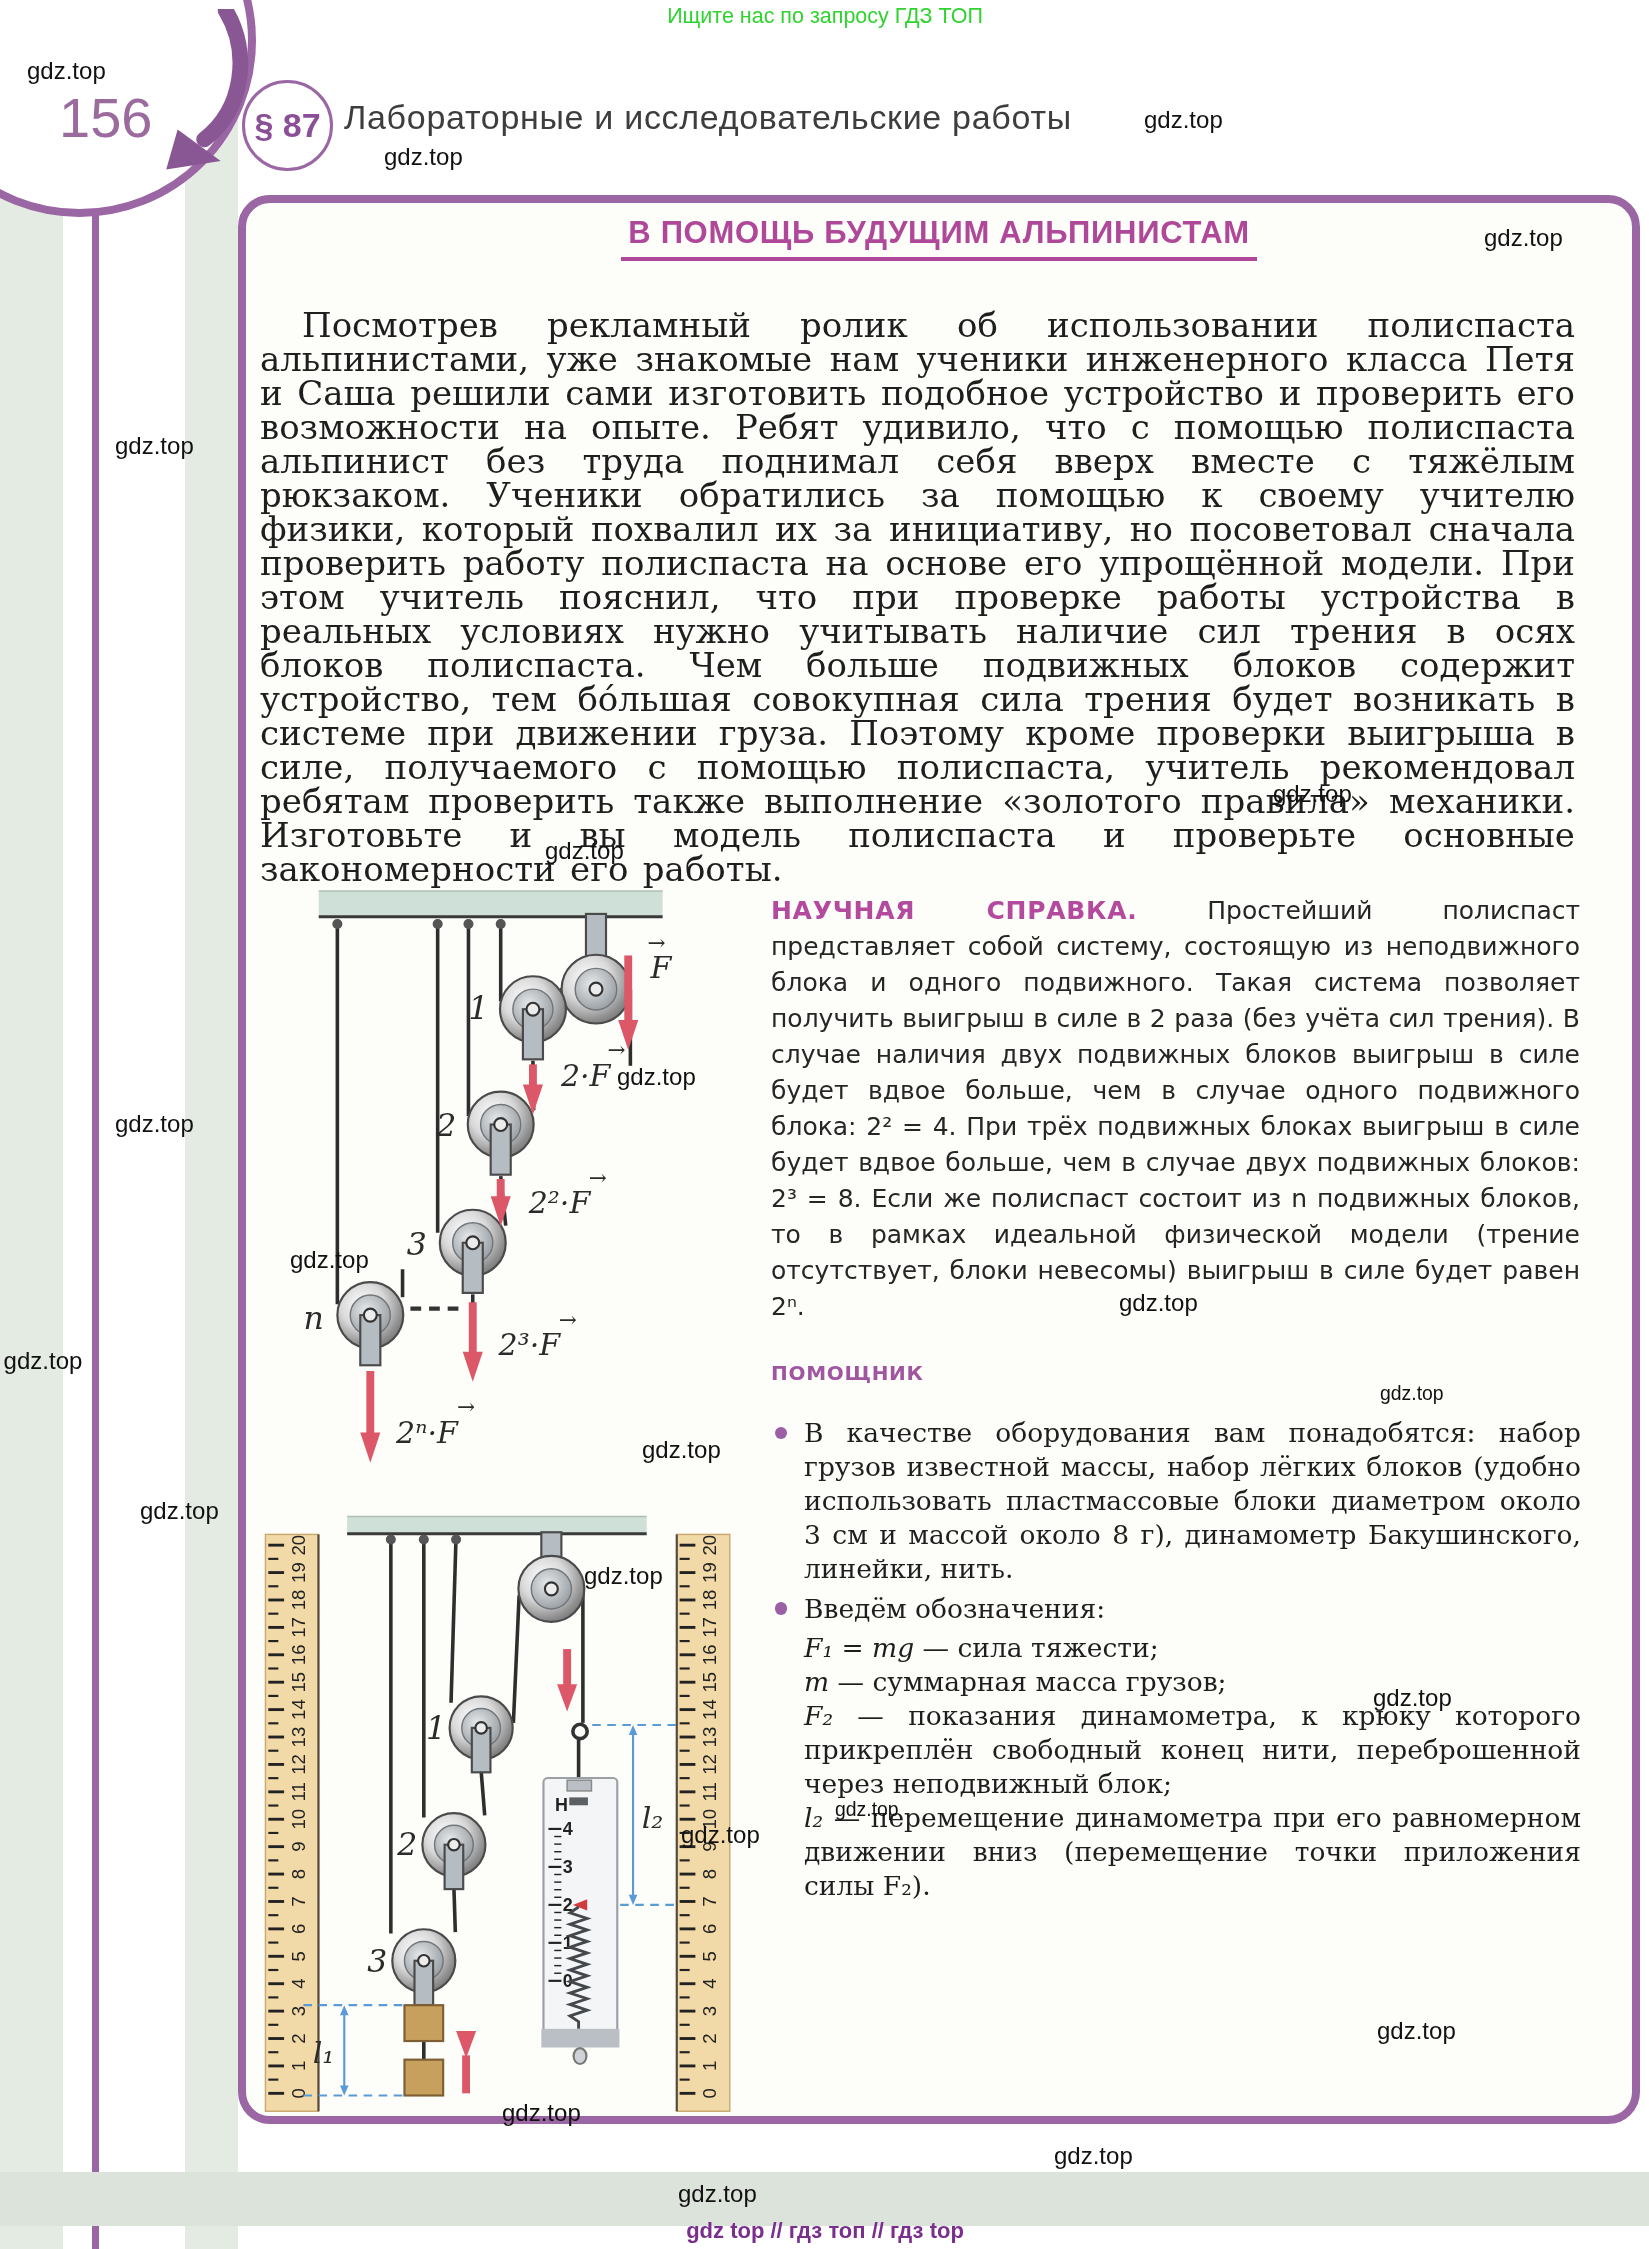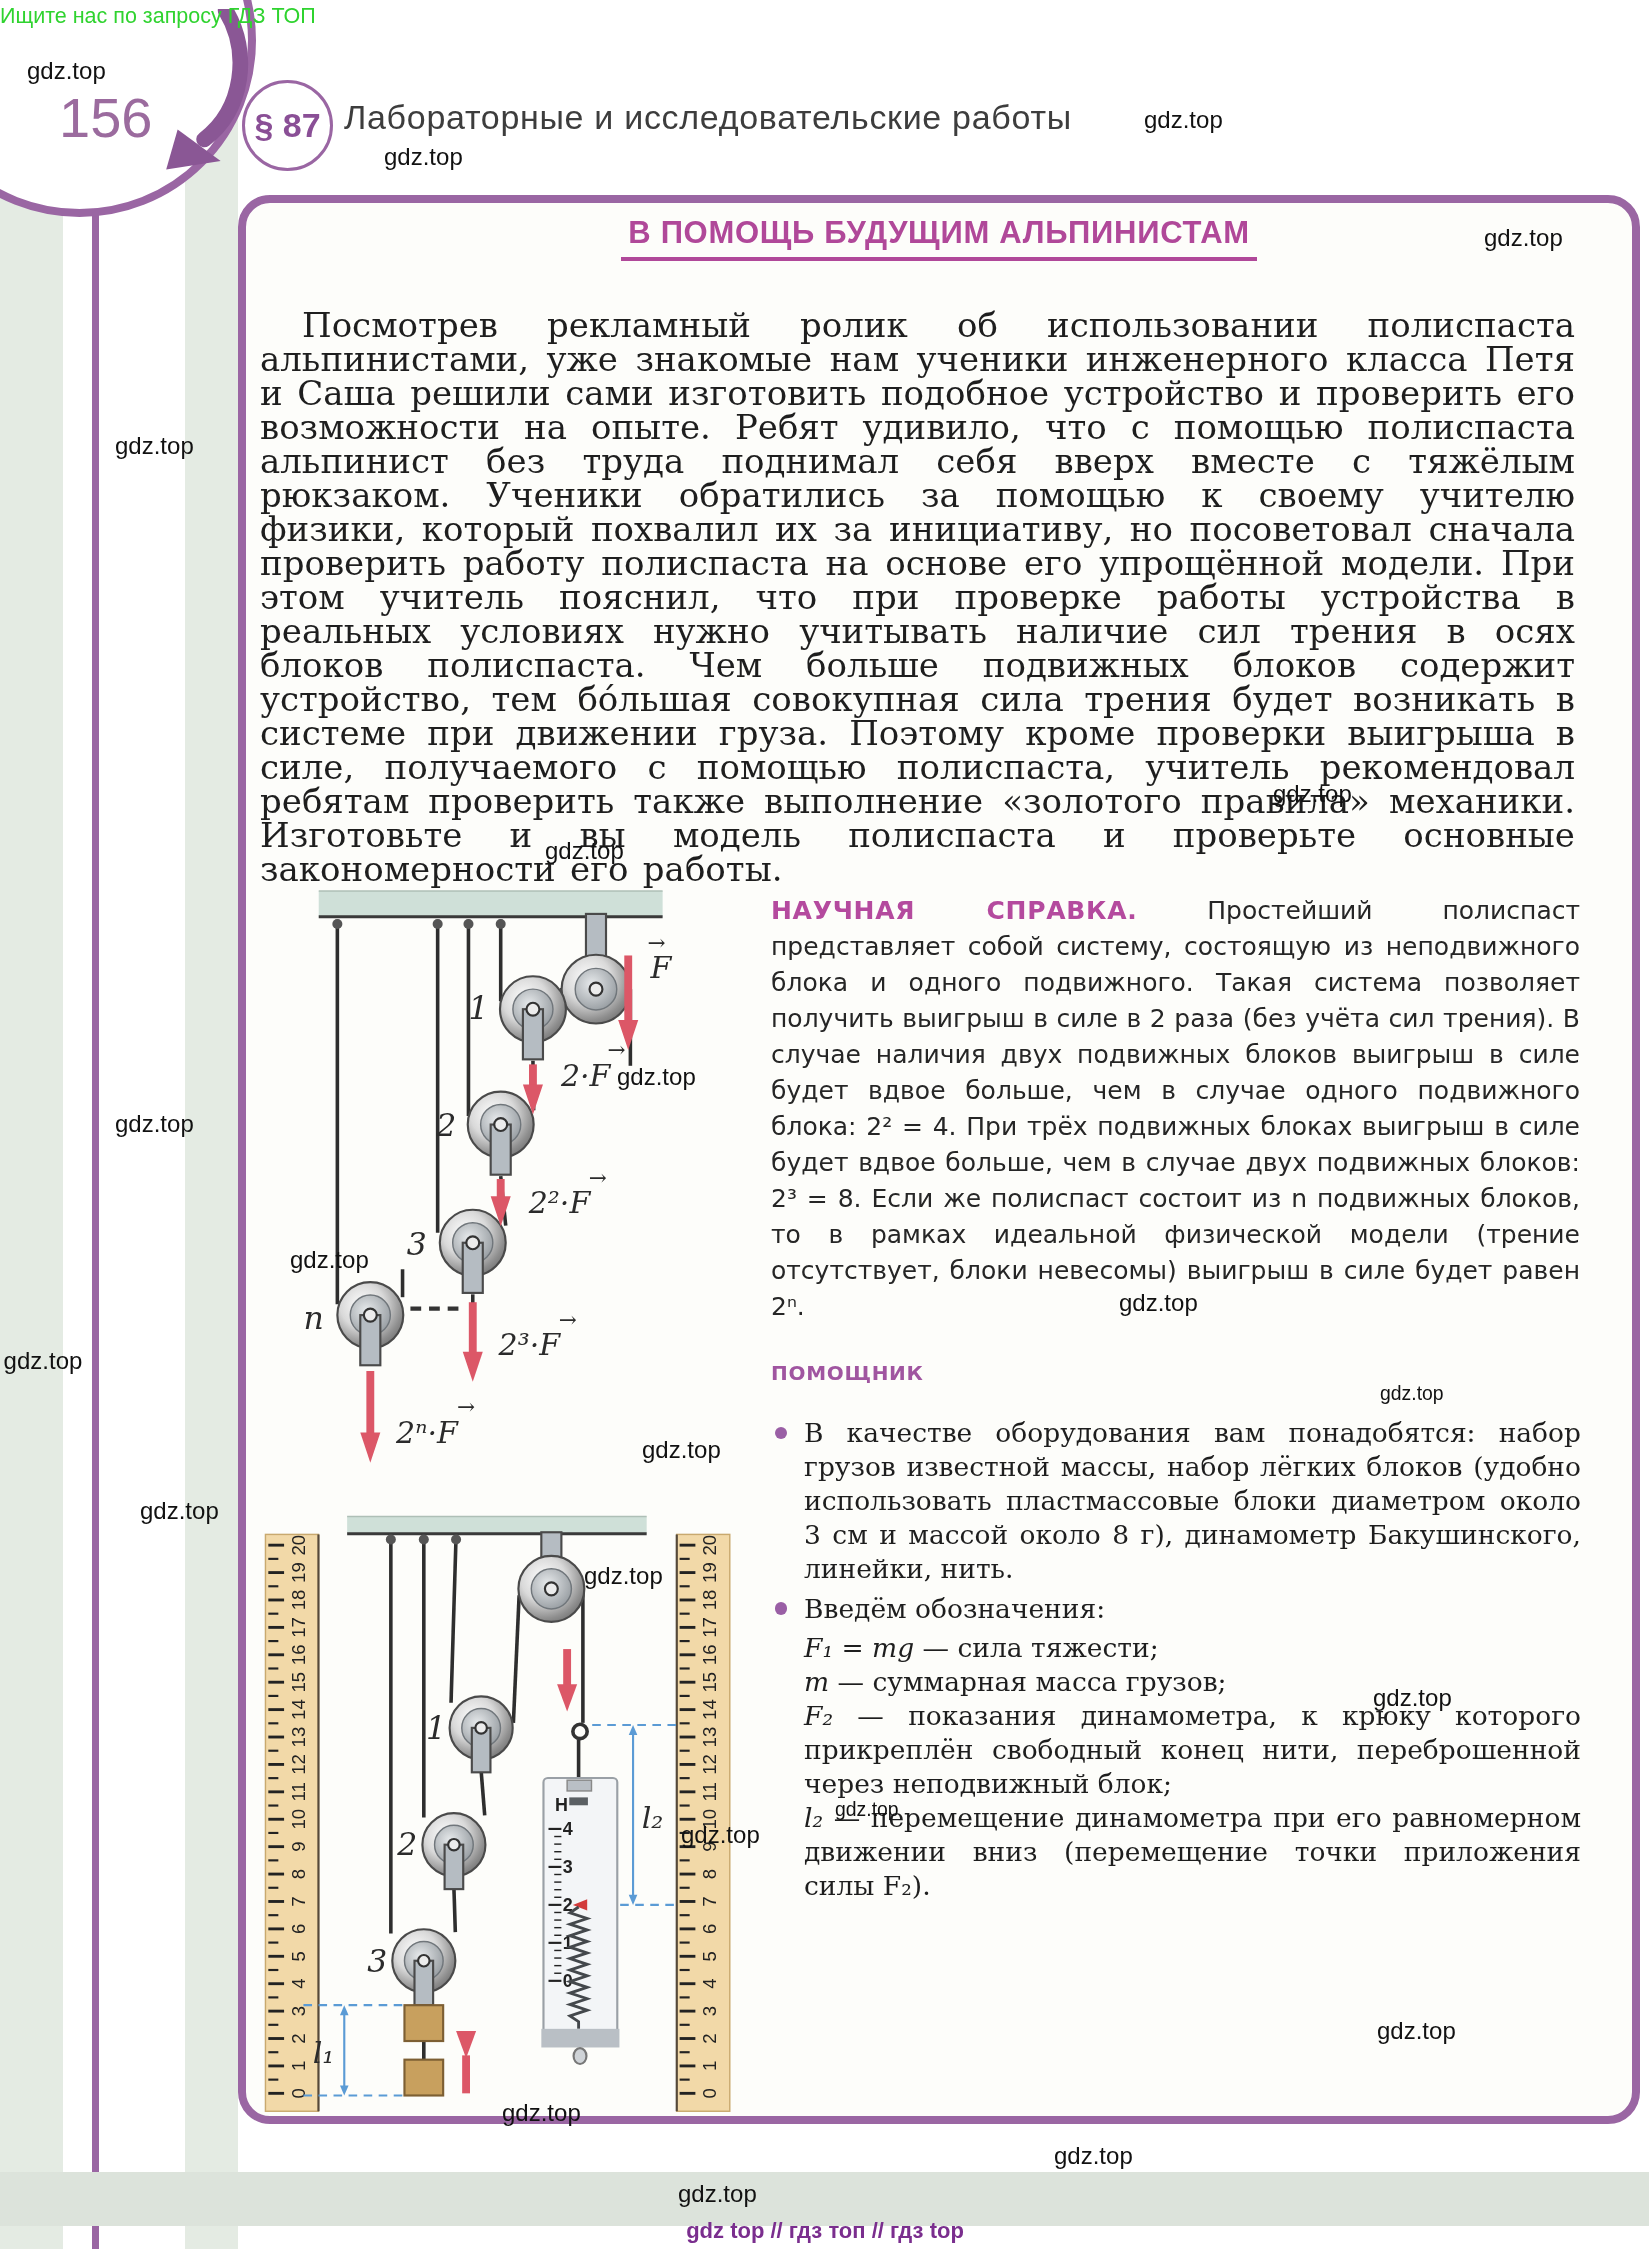--- a/index.html
+++ b/index.html
@@ -12,21 +12,21 @@
   .bigcircle{position:absolute;left:-97px;top:-136px;width:337px;height:337px;border:8px solid #9a66a3;
              border-radius:50%;background:#ffffff;z-index:3;}
   .pageno{position:absolute;left:59px;top:85px;z-index:4;font-family:"Liberation Sans",sans-serif;
           font-size:56px;color:#9b6b9e;font-weight:normal;}
   .arrow-curve{position:absolute;left:136px;top:8.6px;z-index:4;}
   .badge87{position:absolute;left:242px;top:80px;width:85px;height:85px;border:3.6px solid #9a66a3;
            border-radius:50%;z-index:4;display:flex;align-items:center;justify-content:center;
            font-family:"Liberation Sans",sans-serif;font-weight:bold;font-size:34px;color:#8a4f96;background:#fff;}
   .header-title{position:absolute;left:344px;top:98px;z-index:4;font-family:"Liberation Sans",sans-serif;
                 font-size:34px;color:#3d3d3d;letter-spacing:0.7px;}
-  .promo{position:absolute;left:0;top:4.3px;width:100%;z-index:5;
+  .promo{position:absolute;left:0;top:4.3px;width:100%;text-align:center;z-index:5;
          font-family:"Liberation Sans",sans-serif;font-size:21.5px;color:#2fd32f;}
   
   .box{position:absolute;left:238px;top:195px;width:1402px;height:1929px;box-sizing:border-box;
        border:8px solid #9a66a3;border-radius:32px;background:#fdfdfa;z-index:2;}
   .kejs{position:absolute;left:68px;top:287px;width:181px;height:95px;background:#8a5795;
         border-radius:20px 5.7px 5.7px 20px;z-index:5;display:flex;align-items:center;justify-content:center;
         font-family:"Liberation Sans",sans-serif;font-weight:bold;font-size:33px;color:#ffffff;letter-spacing:2.2px;}
   .case-title-wrap{position:absolute;left:238px;top:215px;width:1402px;text-align:center;z-index:4;}
   .case-title{display:inline-block;font-family:"Liberation Sans",sans-serif;font-weight:bold;font-size:31px;
               color:#b04899;letter-spacing:0.7px;border-bottom:4.3px solid #b04899;padding:0 7.2px 5.7px 7.2px;}

